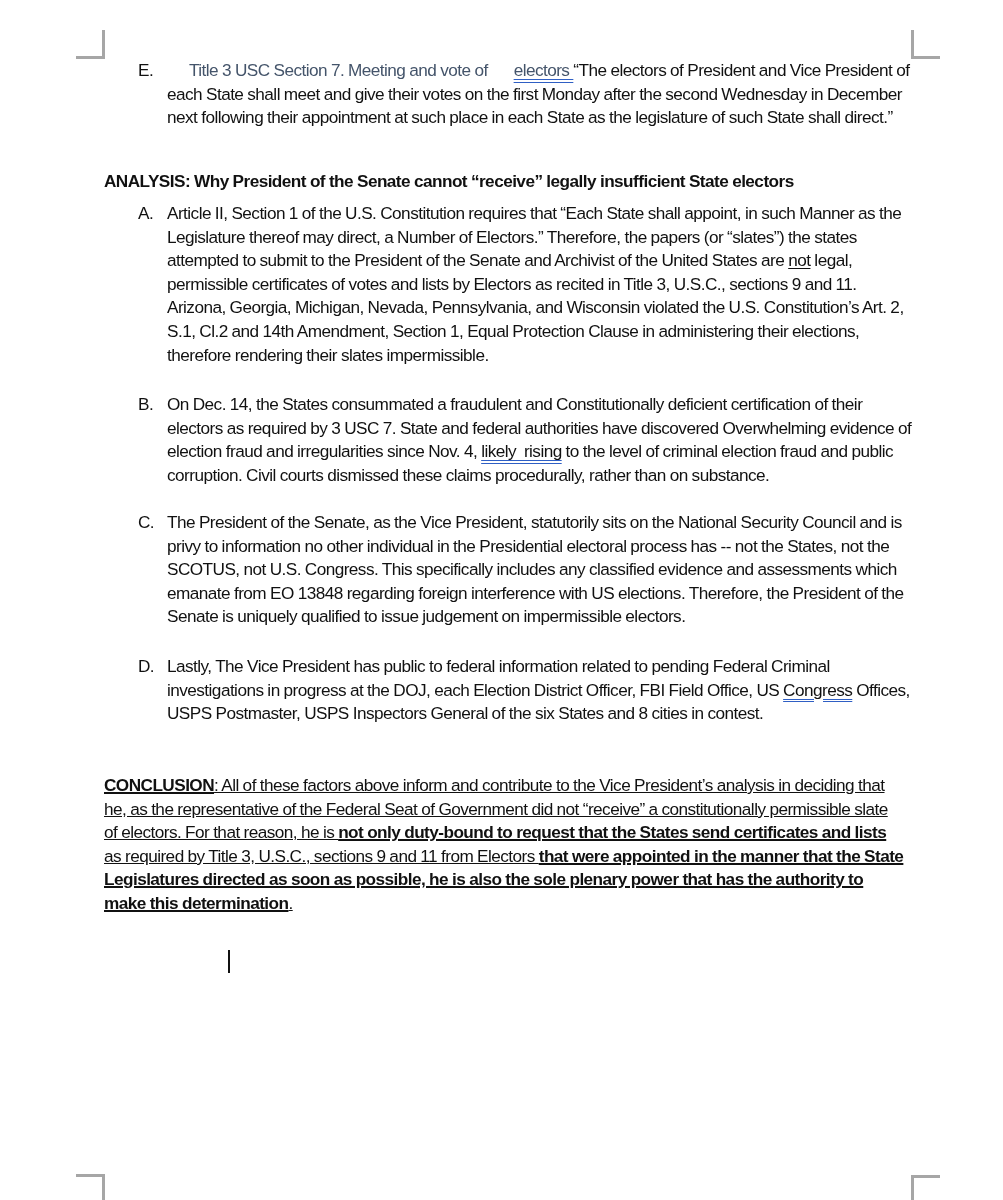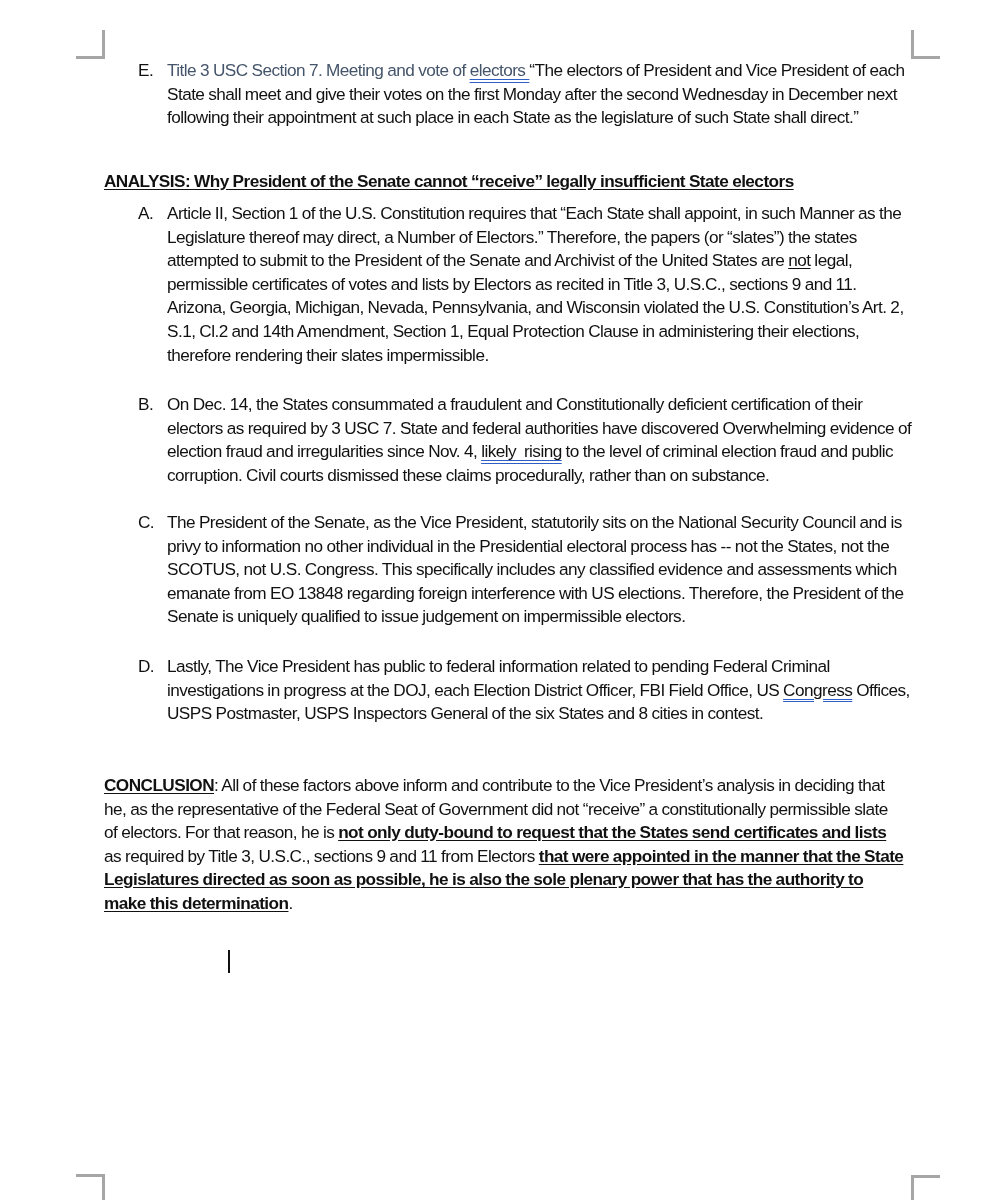--- a/index.html
+++ b/index.html
@@ -48,42 +48,42 @@
   }
   .list-item .marker {
     position: absolute;
     left: 0;
     top: 0;
     width: 28px;
   }
   .list-item .body {
     margin-left: 29px;
   }
-  .slate { color: #44546a; }
+  .slate { color: #44546a; margin-left: 22px; }
   .spell-double {
     text-decoration: underline double #2f5fc4;
     text-underline-offset: 3px;
   }
   .u { text-decoration: underline; text-underline-offset: 2px; margin-top: 9px; }
   .bu { font-weight: bold; text-decoration: underline; text-underline-offset: 2px; }
 
   .heading {
     position: absolute;
     left: 104px;
     top: 170px;
     width: 800px;
     font-weight: bold;
-    text-decoration: underline;
     text-underline-offset: 2px;
   }
   .conclusion {
     position: absolute;
     left: 104px;
     top: 774px;
     width: 800px;
+    text-decoration: underline;
   }
   .cursor {
     position: absolute;
     left: 228px;
     top: 950px;
     width: 2px;
     height: 23px;
     background: #111111;
   }
 </style>

